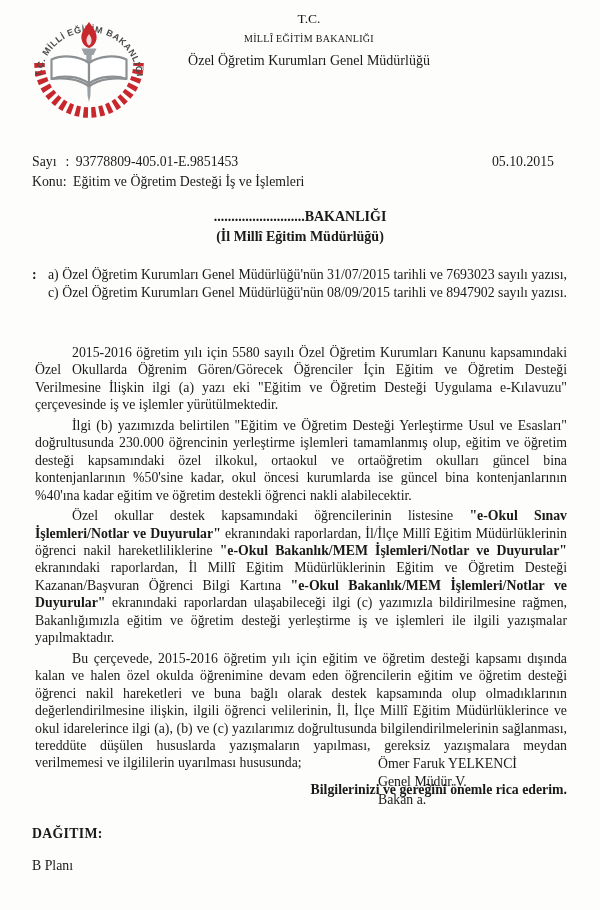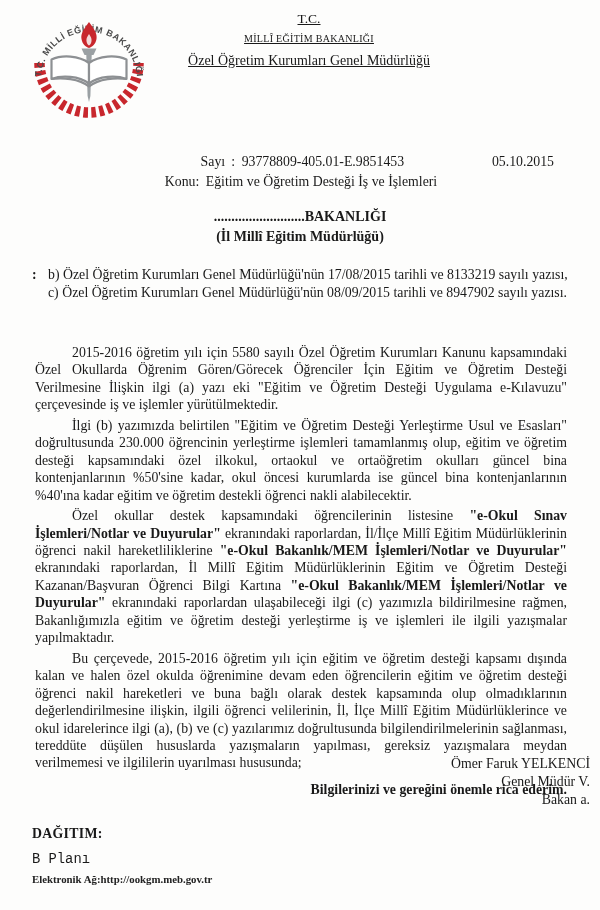--- a/index.html
+++ b/index.html
@@ -4,26 +4,26 @@
 <style>
   html,body { margin:0; padding:0; background:#e8e8e8; }
   .doc {
     position:relative; width:600px; height:910px; margin:0 auto;
     background:#fdfdfc; color:#191919;
     font-family:"Liberation Serif", serif;
     overflow:hidden;
   }
   
   .logo { position:absolute; left:26px; top:6px; width:126px; height:114px; }
-  .header-text { position:absolute; left:18px; right:0; top:10px; text-align:center;text-decoration:underline; }
+  .header-text { position:absolute; left:18px; right:0; top:10px; text-align:center; }
   .hdr1 { font-size:13.5px; line-height:18px; }
   .hdr2 { font-size:10px;  line-height:22px; letter-spacing:0.3px; }
   .hdr3 { font-size:14px;  line-height:22px; }
   
-  .meta { position:absolute; left:32px; right:30px; top:152px; font-size:13.8px; line-height:20px;text-align:center; }
+  .meta { position:absolute; left:32px; right:30px; top:152px; font-size:13.8px; line-height:20px; }
   .meta-row { position:relative; }
   .meta-label { display:inline-block; min-width:30px; }
   .meta-colon { display:inline-block; margin-right:3px; }
   .meta-date { position:absolute; right:16px; top:0; }
   
   .addressee { position:absolute; left:0; right:0; top:207px; text-align:center;
                font-weight:bold; font-size:14px; line-height:20px; }
   
   .ilgi { position:absolute; left:32px; right:26px; top:266px;
           display:flex; font-size:13.8px; line-height:18.3px; }
@@ -31,25 +31,25 @@
   .ilgi-colon { font-weight:bold; width:16px; flex:none; }
   .ilgi-items { flex:1; }
   
   .body { position:absolute; left:32px; right:30px; top:341px;
           font-size:13.8px; line-height:17.45px; text-align:justify; }
   .body p { margin:3px; text-indent:37px; }
   .closing { margin-top:9px !important; text-align:right;font-weight:bold; }
   .b { font-weight:bold; }
   
   .signature { position:absolute; left:378px; width:212px; top:755px;
-               text-align:right; font-size:13.8px; line-height:18.2px; }
+               text-align:left; font-size:13.8px; line-height:18.2px; }
   
   .dagitim { position:absolute; left:32px; top:826px; font-size:13.8px; }
   .dagitim-label { font-weight:bold; letter-spacing:0.3px; }
-  .dagitim-item { margin-top:10px;font-family:Liberation Mono, monospace; }
+  .dagitim-item { margin-top:16px; }
   
   .footer { position:absolute; left:32px; top:873px; font-size:10.8px;
             font-weight:bold; line-height:13.8px; color:#222; }
 </style>
 </head>
 <body>
 
 <div class="doc">
 
   <svg class="logo" viewBox="0 0 126 114" xmlns="http://www.w3.org/2000/svg">
@@ -95,21 +95,21 @@
   </div>
 
   <div class="addressee">
     <div>..........................BAKANLIĞI</div>
     <div>(İl Millî Eğitim Müdürlüğü)</div>
   </div>
 
   <div class="ilgi">
     <span class="ilgi-colon">:</span>
     <div class="ilgi-items">
-      <div>b) Özel Öğretim Kurumları Genel Müdürlüğü'nün 17/08/2015 tarihli ve 8133219 sayılı yazısı,</div>
+      <div>a) Özel Öğretim Kurumları Genel Müdürlüğü'nün 31/07/2015  tarihli ve 7693023 sayılı yazısı,</div>
       <div>c) Özel Öğretim Kurumları Genel Müdürlüğü'nün 08/09/2015 tarihli ve 8947902 sayılı yazısı.</div>
     </div>
   </div>
 
   <div class="body">
     <p><span>2015-2016 öğretim yılı için 5580 sayılı Özel Öğretim Kurumları Kanunu kapsamındaki Özel Okullarda Öğrenim Gören/Görecek Öğrenciler İçin Eğitim ve Öğretim Desteği Verilmesine İlişkin ilgi (a) yazı eki "Eğitim ve Öğretim Desteği Uygulama e-Kılavuzu" çerçevesinde iş ve işlemler yürütülmektedir.</span></p>
     <p><span>İlgi (b) yazımızda belirtilen "Eğitim ve Öğretim Desteği Yerleştirme Usul ve Esasları" doğrultusunda 230.000 öğrencinin yerleştirme işlemleri tamamlanmış olup, eğitim ve öğretim desteği kapsamındaki özel ilkokul, ortaokul ve ortaöğretim okulları güncel bina kontenjanlarının %50'sine kadar, okul öncesi kurumlarda ise güncel bina kontenjanlarının %40'ına kadar eğitim ve öğretim destekli öğrenci nakli alabilecektir.</span></p>
     <p><span>Özel okullar destek kapsamındaki öğrencilerinin listesine </span><span class="b">"e-Okul Sınav İşlemleri/Notlar ve Duyurular"</span><span> ekranındaki raporlardan, İl/İlçe Millî Eğitim Müdürlüklerinin öğrenci nakil hareketliliklerine </span><span class="b">"e-Okul Bakanlık/MEM İşlemleri/Notlar ve Duyurular"</span><span> ekranındaki raporlardan, İl Millî Eğitim Müdürlüklerinin Eğitim ve Öğretim Desteği Kazanan/Başvuran Öğrenci Bilgi Kartına </span><span class="b">"e-Okul Bakanlık/MEM İşlemleri/Notlar ve Duyurular"</span><span> ekranındaki raporlardan ulaşabileceği ilgi (c) yazımızla bildirilmesine rağmen, Bakanlığımızla eğitim ve öğretim desteği yerleştirme iş ve işlemleri ile ilgili yazışmalar yapılmaktadır.</span></p>
     <p><span>Bu çerçevede, 2015-2016 öğretim yılı için eğitim ve öğretim desteği kapsamı dışında kalan ve halen özel okulda öğrenimine devam eden öğrencilerin eğitim ve öğretim desteği öğrenci nakil hareketleri ve buna bağlı olarak destek kapsamında olup olmadıklarının değerlendirilmesine ilişkin, ilgili öğrenci velilerinin, İl, İlçe Millî Eğitim Müdürlüklerince ve okul idarelerince ilgi (a), (b) ve (c) yazılarımız doğrultusunda bilgilendirilmelerinin sağlanması, tereddüte düşülen hususlarda yazışmaların yapılması, gereksiz yazışmalara meydan verilmemesi ve ilgililerin uyarılması hususunda;</span></p>
     <p class="closing">Bilgilerinizi ve gereğini önemle rica ederim.</p>
@@ -120,16 +120,15 @@
     <div>Genel Müdür V.</div>
     <div>Bakan a.</div>
   </div>
 
   <div class="dagitim">
     <div class="dagitim-label">DAĞITIM:</div>
     <div class="dagitim-item">B Planı</div>
   </div>
 
   <div class="footer">
-    <div>Elektronik Ağ:http://ookgm.meb.gov.tr</div>
   </div>
 
 </div>
 
 </body></html>

